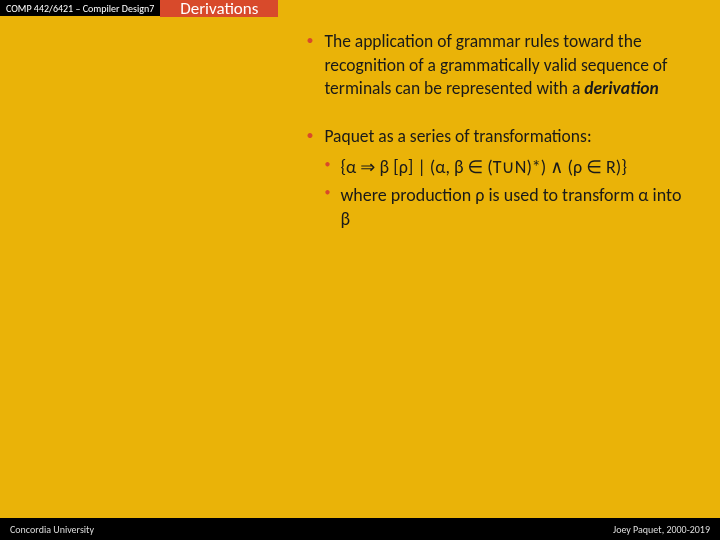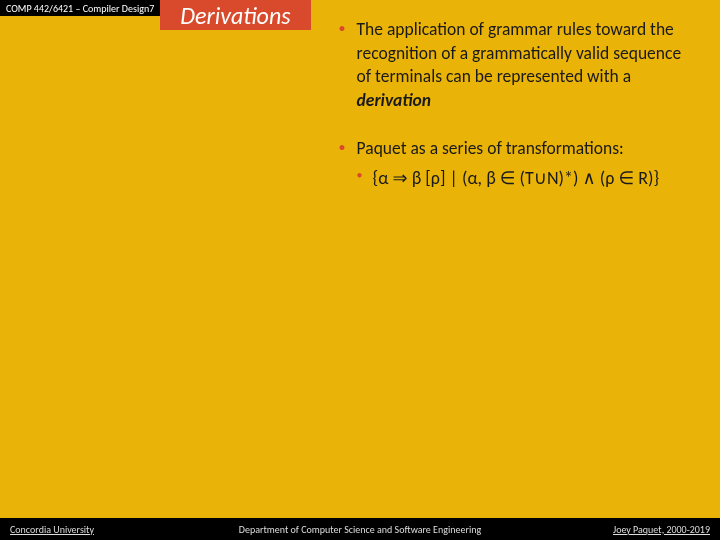--- a/index.html
+++ b/index.html
@@ -1,30 +1,30 @@
 <!DOCTYPE html>
 <html><head>
 <meta charset="utf-8">
 <style>
   * { margin: 0; padding: 0; box-sizing: border-box; }
   html, body { width: 720px; height: 540px; overflow: hidden; font-family: Calibri, "Segoe UI", Arial, sans-serif; background: #f5f5f5; }
   .slide { width: 720px; height: 540px; background: #eab308; position: relative; display: flex; flex-direction: row; }
   .topbar { background: #000000; color: #ffffff; height: 16px; display: flex; align-items: center; justify-content: space-between; padding: 0 6px; font-size: 10px; }
-  .titlebar { background: #d84a2b; color: #ffffff; height: 30px; display: flex; align-items: center; padding: 0 20px; font-size: 24px; font-weight: 300; font-style: italic; }
-  .body { flex: 1; padding: 18px 28px 28px 28px; color: #1a1a1a; }
+  .titlebar { background: #d84a2b; color: #ffffff; height: 17px; display: flex; align-items: center; padding: 0 20px; font-size: 17px; font-weight: 300; }
+  .body { flex: 1; padding: 18px 28px 28px 28px; color: #1a1a1a; margin-top: 12px; }
   ul.main { list-style: none; }
   ul.main > li { position: relative; padding-left: 18px; margin-bottom: 24px; font-size: 17.5px; line-height: 1.35; }
   ul.main > li::before { content: "•"; position: absolute; left: 0; top: 0; color: #d84a2b; font-size: 14px; line-height: 1.6; }
   ul.sub { list-style: none; margin-top: 6px; }
   ul.sub > li { position: relative; padding-left: 16px; margin-bottom: 4px; font-size: 18px; line-height: 1.35; }
   ul.sub > li::before { content: "•"; position: absolute; left: 0; top: 0; color: #d84a2b; font-size: 12px; line-height: 1.6; }
   .italic-bold { font-style: italic; font-weight: 600; }
   .footer { position: absolute; bottom: 0; left: 0; right: 0; height: 22px; background: #000000; color: #dddddd; display: flex; align-items: center; justify-content: space-between; padding: 0 10px; font-size: 10px; }
   .footer .mid { position: absolute; left: 0; right: 0; text-align: center; }
-  .footer .left, .footer .right { position: relative; z-index: 1; text-decoration: underline; }
+  .footer .left, .footer .right { position: relative; z-index: 1; }
 </style>
 </head>
 <body>
 <div class="slide">
 
   <div class="topbar">
     <span>COMP 442/6421 – Compiler Design</span>
     <span>7</span>
   </div>
 
@@ -34,24 +34,24 @@
 
   <div class="body">
     <ul class="main">
       <li>
         <span>The application of grammar rules toward the recognition of a grammatically valid sequence of terminals can be represented with a </span><span class="italic-bold">derivation</span>
       </li>
       <li>
         <span>Paquet as a series of transformations:</span>
         <ul class="sub">
           <li>{α ⇒ β [ρ] | (α, β ∈ (T∪N)*) ∧ (ρ ∈ R)}</li>
+          <li>where production ρ is used to transform α into β</li>
         </ul>
       </li>
     </ul>
   </div>
 
   <div class="footer">
     <span class="left">Concordia University</span>
-    <span class="mid">Department of Computer Science and Software Engineering</span>
     <span class="right">Joey Paquet, 2000-2019</span>
   </div>
 
 </div>
 
 </body></html>

